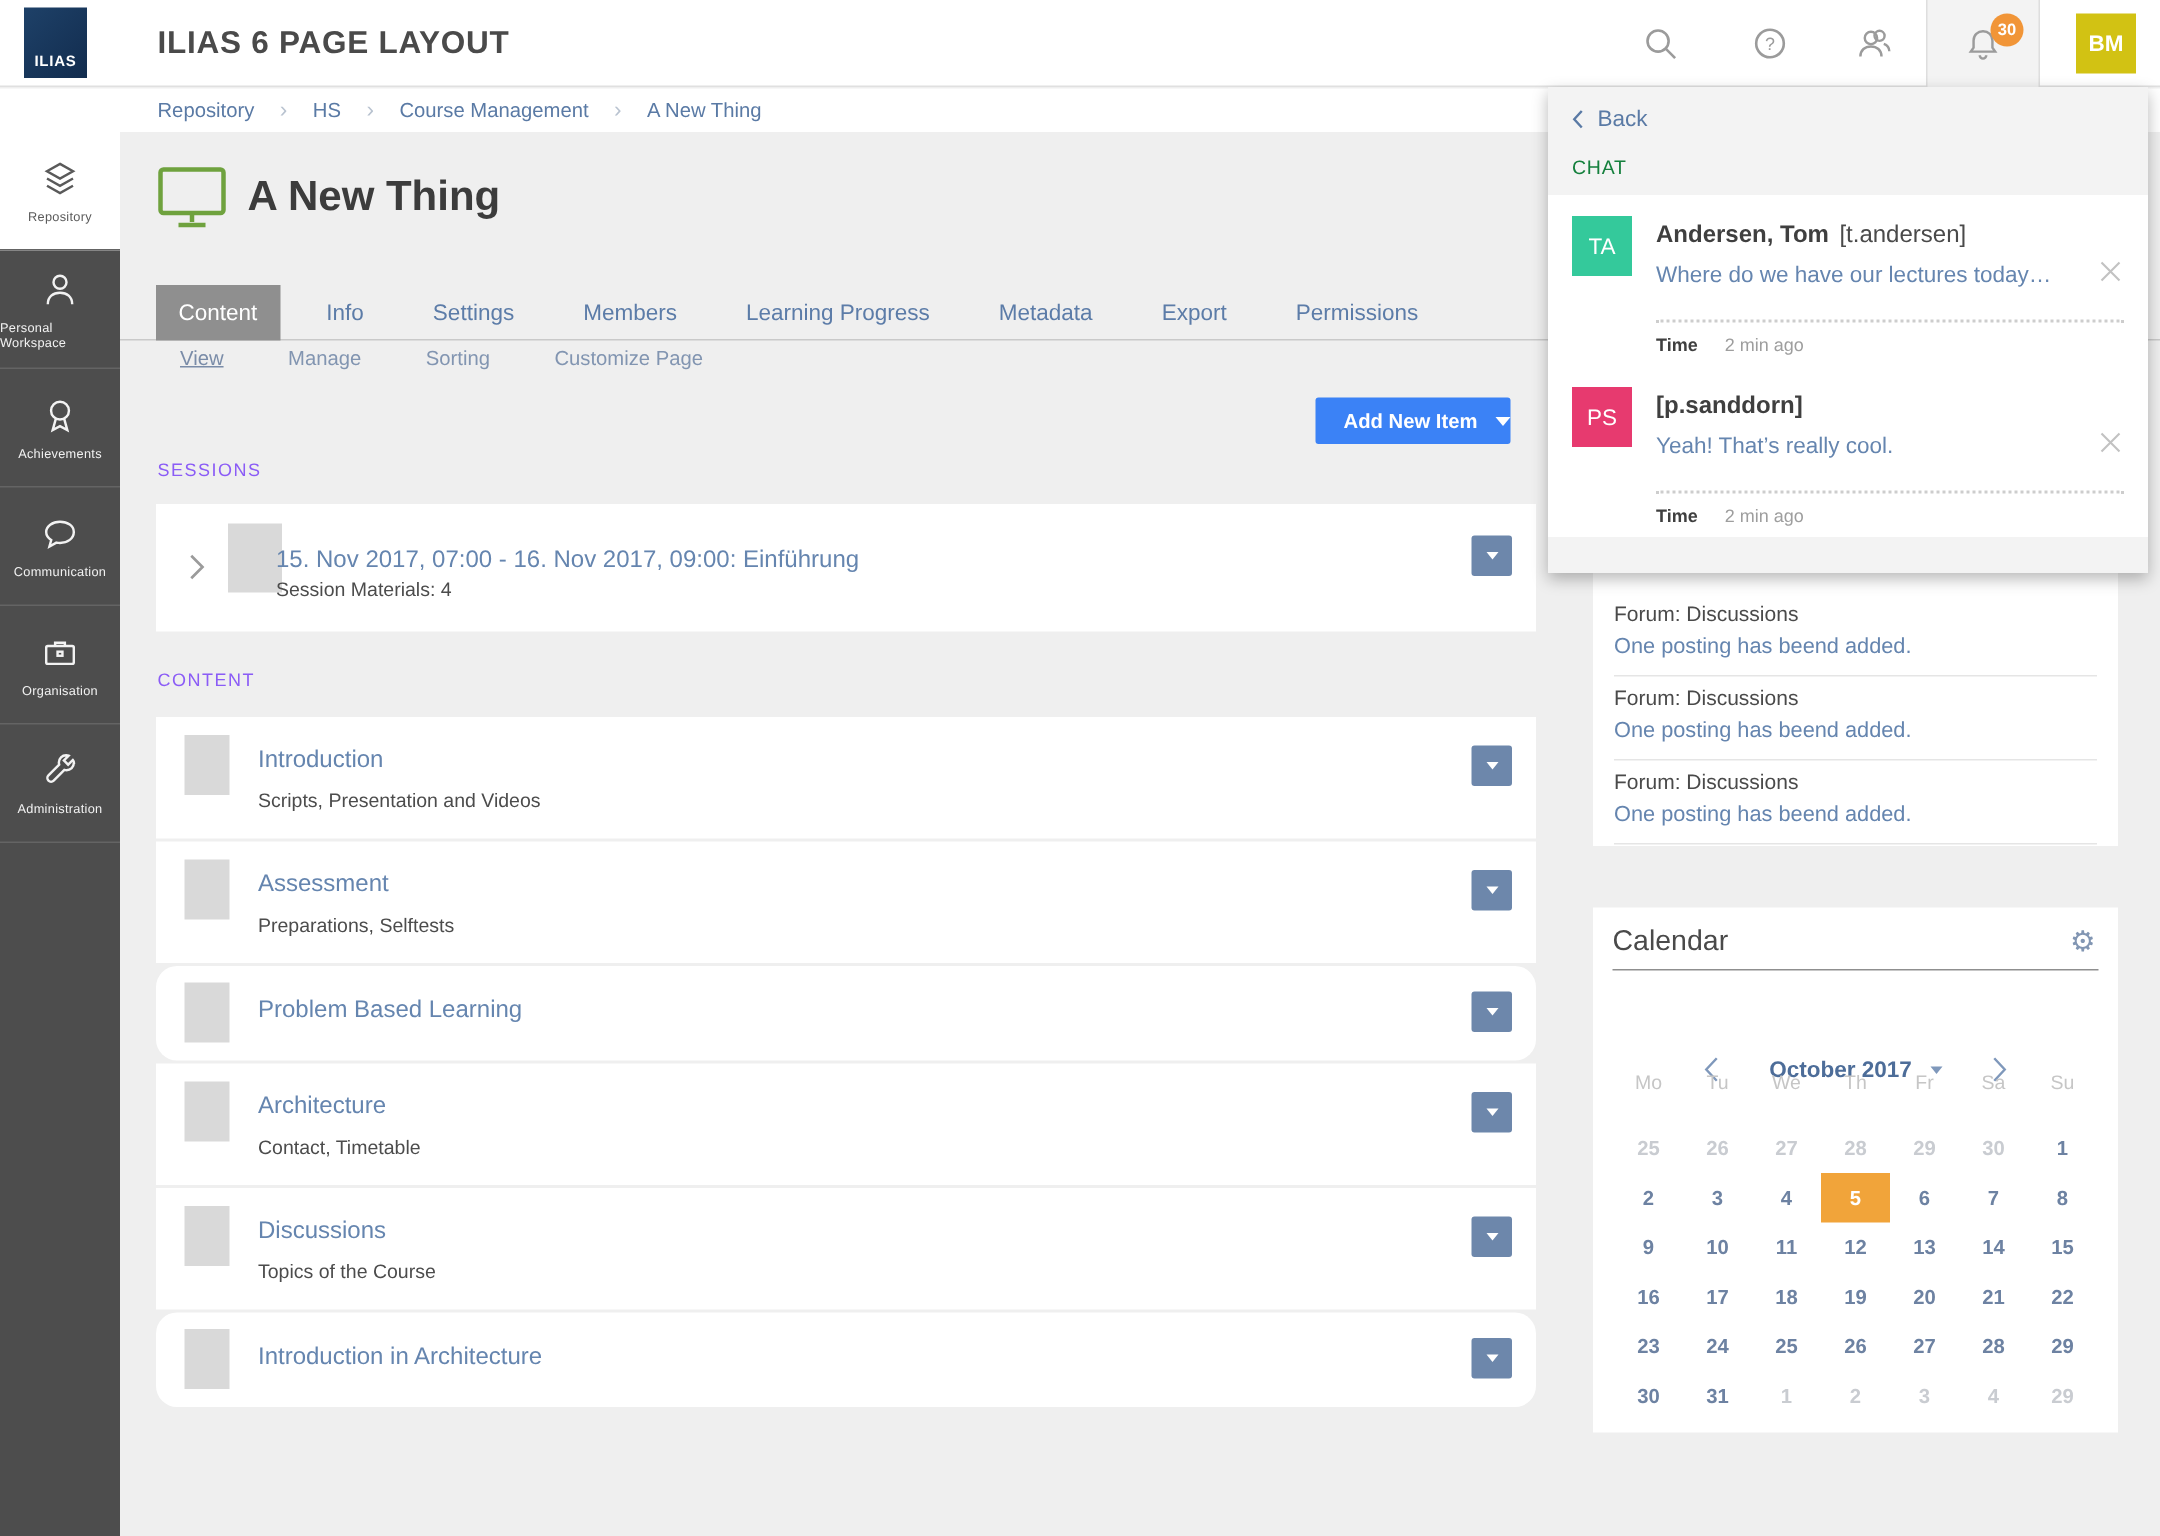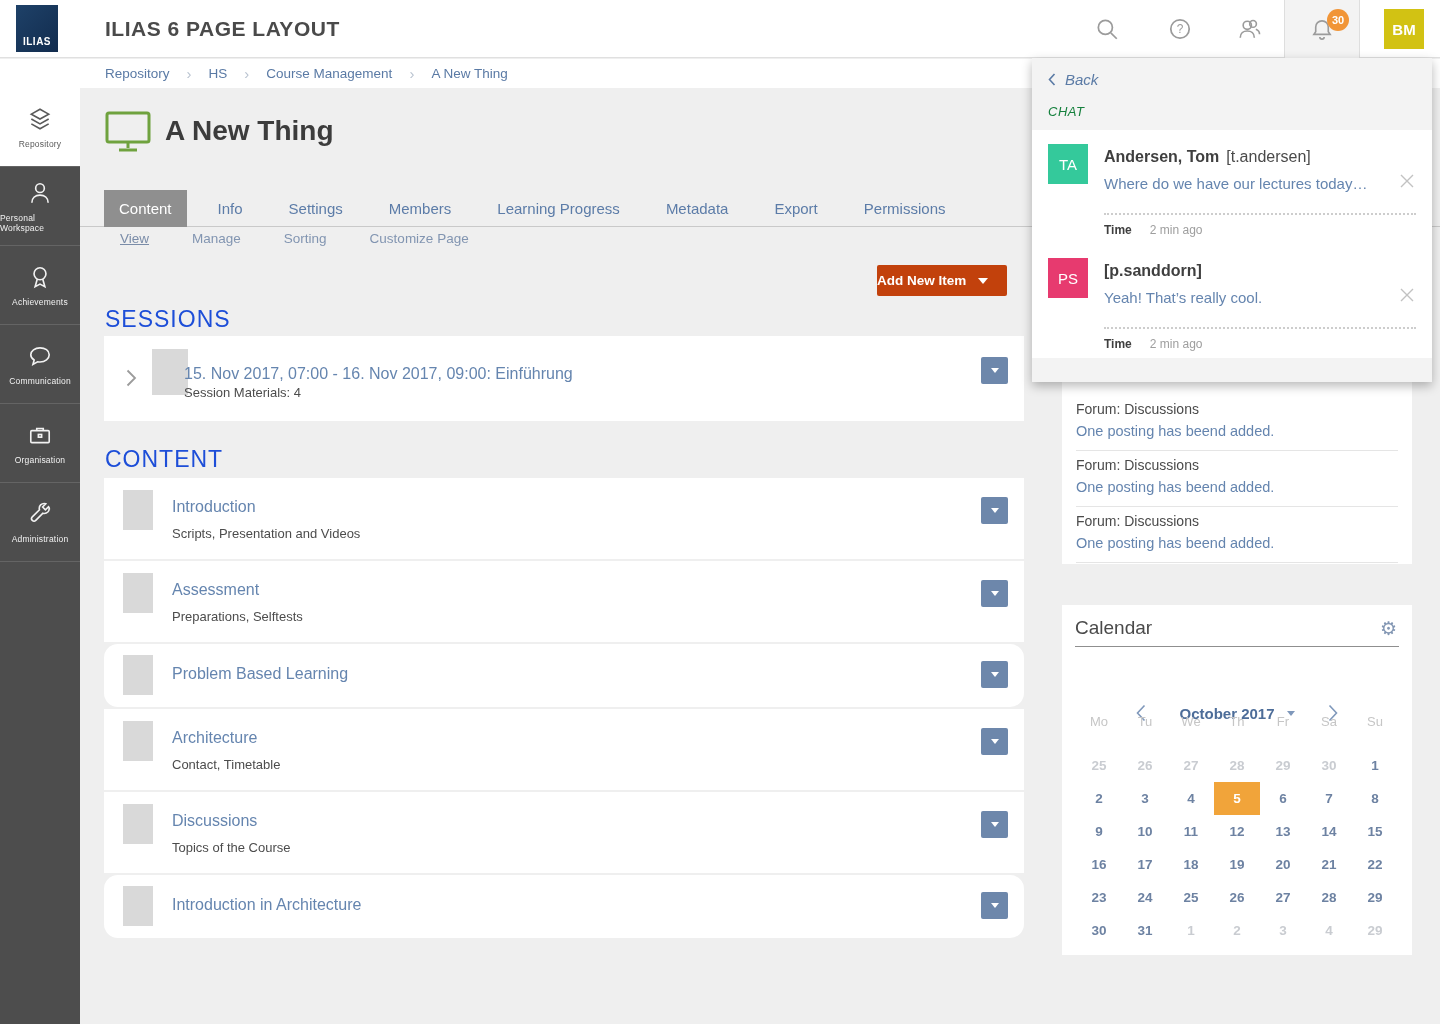--- a/index.html
+++ b/index.html
@@ -40,25 +40,25 @@
   
   .tabs-line { position:absolute; left:80px; top:226px; width:1360px; height:1px; background:#c9c9c9; z-index:1; }
   .tabs { position:absolute; left:104px; top:190px; height:37px; display:flex; z-index:2; }
   .tab { padding:0 15px; margin-right:16px; line-height:37px; font-size:15px; color:#5c7ca8; cursor:pointer; white-space:nowrap; }
   .tab.active { background:#8f8f8f; color:#fff; }
   .subtabs { position:absolute; left:120px; top:231px; display:flex; gap:43px; font-size:13.5px; color:#8295b1; z-index:2; }
   .subtab { cursor:pointer; }
   .subtab.active { text-decoration:underline; color:#7a8ca8; }
 
   
-  .add-btn { position:absolute; left:877px; top:265px; width:130px; height:31px; background:#c2410c; border:none; border-radius:2px; color:#fff; font-family:inherit; font-weight:bold; font-size:13.5px; display:flex; align-items:center; justify-content:flex-start; gap:12px; cursor:pointer; z-index:2; }
+  .add-btn { position:absolute; left:877px; top:265px; width:130px; height:31px; background:#3b82f6; border:none; border-radius:2px; color:#fff; font-family:inherit; font-weight:bold; font-size:13.5px; display:flex; align-items:center; justify-content:flex-end; gap:12px; cursor:pointer; z-index:2; }
   .caret { width:0; height:0; border-left:5px solid transparent; border-right:5px solid transparent; border-top:6px solid currentColor; }
 
   
-  .section-label { position:absolute; left:105px; font-size:23px; color:#1d4ed8; letter-spacing:1px; }
+  .section-label { position:absolute; left:105px; font-size:12px; color:#8b5cf6; letter-spacing:1px; }
   .lbl-sessions { top:306px; }
   .lbl-content { top:446px; }
 
   .session-card { position:absolute; left:104px; top:336px; width:920px; height:85px; background:#fff; }
   .sess-chevron { position:absolute; left:22px; top:33px; width:11px; height:18px; color:#9b9b9b; cursor:pointer; }
   .thumb { background:#d9d9d9; }
   .sess-thumb { position:absolute; left:48px; top:13px; width:36px; height:46px; }
   .sess-title { position:absolute; left:80px; top:29px; font-size:16px; color:#6585af; cursor:pointer; }
   .sess-sub { position:absolute; left:80px; top:49px; font-size:13px; color:#4c4c4c; }
   .dd-btn { width:27px; height:27px; background:#6d87ab; border:none; border-radius:2px; color:#fff; display:flex; align-items:center; justify-content:center; cursor:pointer; }
@@ -71,21 +71,21 @@
   .card .thumb { position:absolute; left:19px; top:12px; width:30px; height:40px; }
   .card.short .thumb { top:11px; }
   .card .card-title { position:absolute; left:68px; top:20px; font-size:16px; color:#6585af; cursor:pointer; }
   .card.short .card-title { top:21px; }
   .card .card-sub { position:absolute; left:68px; top:48px; font-size:13px; color:#4c4c4c; }
   .card .dd-btn { position:absolute; right:16px; top:19px; }
   .card.short .dd-btn { top:17px; }
 
   
   .chat-panel { position:absolute; left:1032px; top:58px; width:400px; height:324px; background:#fff; z-index:50; box-shadow:0 4px 10px rgba(0,0,0,0.28); }
-  .chat-head { position:relative; height:72px; background:#f3f3f3;font-style:italic; }
+  .chat-head { position:relative; height:72px; background:#f3f3f3; }
   .back-row { position:absolute; left:16px; top:13px; display:flex; align-items:center; gap:9px; color:#5a7aa5; font-size:15px; cursor:pointer; }
   .back-row svg { width:8px; height:13px; }
   .chat-label { position:absolute; left:16px; top:46px; font-size:13px; color:#15803d; letter-spacing:0.5px; }
   .chat-item { position:relative; height:114px; background:#fff; }
   .chat-avatar { position:absolute; left:16px; top:14px; width:40px; height:40px; color:#fff; font-size:15px; display:flex; align-items:center; justify-content:center; }
   .chat-name { position:absolute; left:72px; top:18px; font-size:16px; color:#3f3f3f; }
   .chat-name .nm { font-weight:bold; }
   .chat-name .hd { font-weight:normal; margin-left:7px; color:#4a4a4a; }
   .chat-msg { position:absolute; left:72px; top:45px; font-size:15px; color:#6585af; cursor:pointer; }
   .chat-close { position:absolute; right:18px; top:44px; width:14px; height:14px; color:#c2c2c2; cursor:pointer; }

